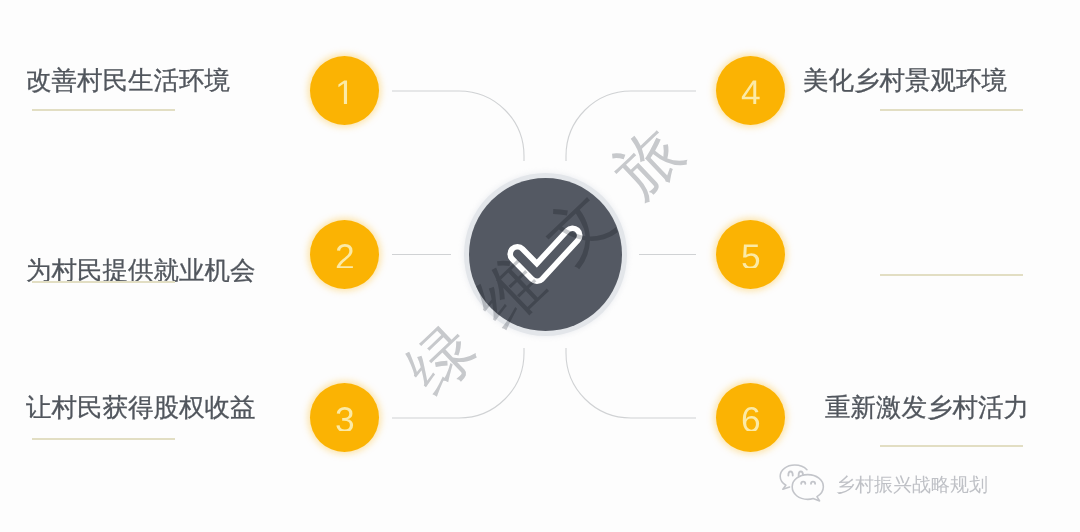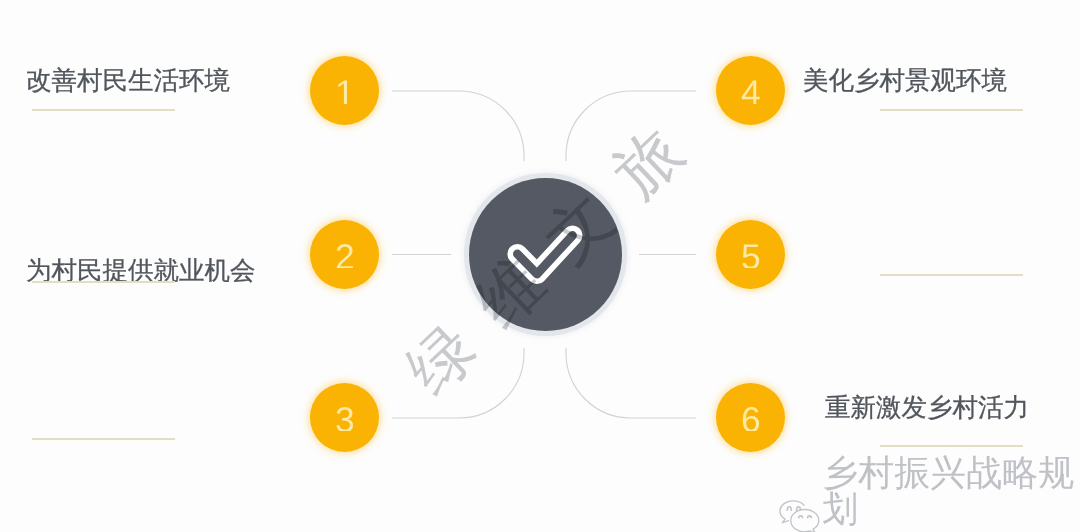--- a/index.html
+++ b/index.html
@@ -39,21 +39,21 @@
   #watermark{position:absolute;inset:0;mix-blend-mode:multiply;pointer-events:none;}
   .wm{
     position:absolute;color:#c9cbce;font-size:64px;
     white-space:nowrap;line-height:64px;width:64px;height:64px;
     text-align:center;
     font-family:"Liberation Sans",sans-serif;
     transform-origin:50% 50%;
   }
 
   #footer{position:absolute;left:779px;top:464px;display:flex;align-items:flex-end;}
-  #footer .ftxt{color:#bfc1c6;font-size:36px;line-height:1;margin-left:2px;position:relative;top:-9px;}
+  #footer .ftxt{color:#bfc1c6;font-size:19px;line-height:1;margin-left:11px;position:relative;top:-9px;}
 </style>
 </head>
 <body>
 
 <div id="stage">
 
   <svg id="connectors" width="1080" height="532" style="position:absolute;left:0;top:0">
     <g fill="none" stroke="#d0d2d4" stroke-width="1.1">
       <path d="M392 91 H 459 C 495 91 524 120 524 156 V 161"></path>
       <path d="M392 254.5 H 451"></path>
@@ -107,20 +107,21 @@
       </svg>
     <span class="sr">6</span>
   </div>
 
   <div class="label" style="left:26px;top:68px;">改善村民生活环境</div>
   <div class="rule" style="left:32px;top:109px;width:143px;"></div>
 
   <div class="label" style="left:26px;top:232px;margin-top:26px;">为村民提供就业机会</div>
   <div class="rule" style="left:32px;top:281px;width:143px;"></div>
 
+  <div class="label" style="left:26px;top:395px;">让村民获得股权收益</div>
   <div class="rule" style="left:32px;top:438px;width:143px;"></div>
 
   <div class="label" style="left:803px;top:68px;">美化乡村景观环境</div>
   <div class="rule" style="left:880px;top:109px;width:143px;"></div>
 
   <div class="rule" style="left:880px;top:274px;width:143px;"></div>
 
   <div class="label" style="left:803px;top:395px;margin-left:22px;">重新激发乡村活力</div>
   <div class="rule" style="left:880px;top:445px;width:143px;"></div>
 

